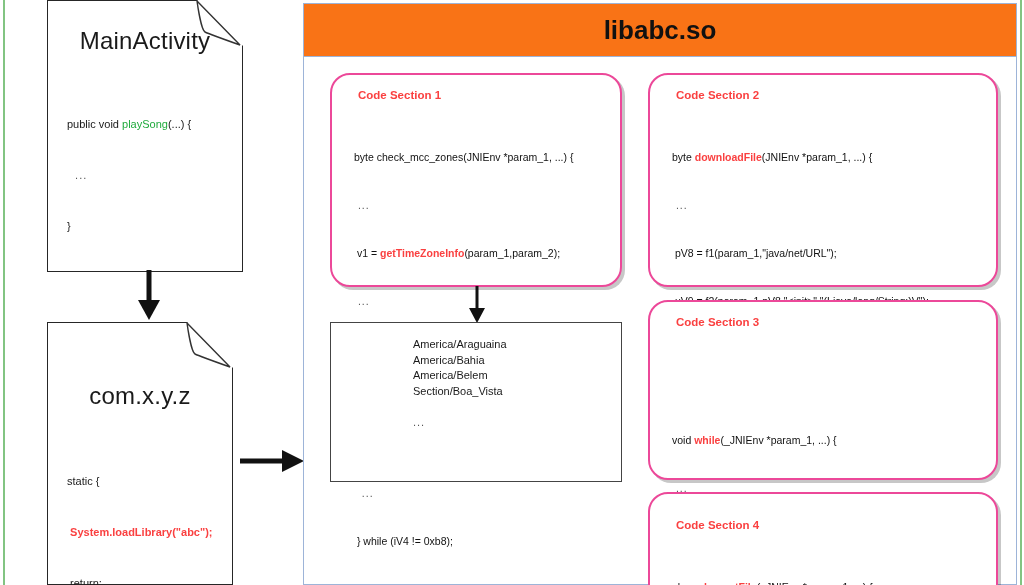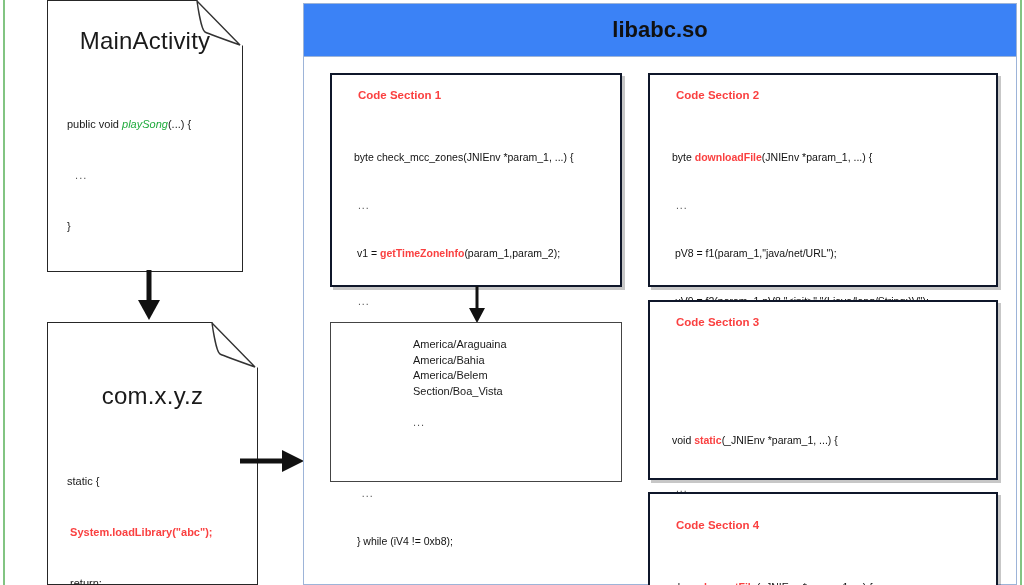--- a/index.html
+++ b/index.html
@@ -62,56 +62,56 @@
   .doc-code {
     position: absolute;
     left: 20px;
     right: 14px;
     font-size: 11px;
     line-height: 17px;
     color: #1a1a1a;
     white-space: pre;
   }
   .doc-code .ln { display: block; white-space: pre; }
-  .grn { color: #1faa3c; font-style: italic; }
+  .grn { color: #1faa3c; }
   .red-u { color: #fa4040; font-weight: bold; }
   .dots { letter-spacing: 1px; color: #555; }
 
   
   .arrow { position: absolute; }
 
   
   #so-panel {
     position: absolute;
     left: 303px;
     top: 3px;
     width: 714px;
     height: 582px;
     border: 1.5px solid #9db4d8;
     box-sizing: border-box;
     background: #ffffff;
   }
   #so-header {
     height: 52px;
-    background: #3b82f6;
+    background: #f97316;
     border-bottom: 1.5px solid #9db4d8;
     display: flex;
     align-items: center;
     justify-content: center;
-    font-size: 22px;
+    font-size: 26px;
     font-weight: bold;
     color: #111;
   }
 
   
   .card {
     position: absolute;
     background: #ffffff;
-    border: 2px solid #0f172a;
-    border-radius: 0;
+    border: 2px solid #ec4899;
+    border-radius: 20px;
     box-sizing: border-box;
     box-shadow: 3px 3px 0 rgba(0,0,0,0.22);
   }
   .card-title {
     position: absolute;
     left: 26px;
     top: 14px;
     font-size: 11.5px;
     font-weight: bold;
     color: #fa4040;
@@ -182,21 +182,21 @@
     <span class="ln">&nbsp;</span>
     
   </div>
 </div>
 
 <svg class="arrow" style="left:135px; top:270px; width:28px; height:52px;" viewBox="0 0 28 52">
   <line x1="14" y1="0" x2="14" y2="34" stroke="#111" stroke-width="5"></line>
   <polygon points="14,50 3,30 25,30" fill="#111"></polygon>
 </svg>
 
-<div class="doc" id="doc-com-xyz" style="left:47px; top:322px; width:211px; height:263px;">
+<div class="doc" id="doc-com-xyz" style="left:47px; top:322px; width:186px; height:263px;">
   <div class="doc-body"></div>
   <svg class="fold" viewBox="0 0 48 48">
     <path d="M2,1 C2,1 6,30 10,32 C14,34 45,45 45,45 L2,1 Z" fill="#ffffff" stroke="#333" stroke-width="1.4"></path>
   </svg>
   <div class="doc-title" style="top:60px;">com.x.y.z</div>
   <div class="doc-code" style="top:117px;">
     <span class="ln">static {</span>
     <span class="ln"> <span class="red-u">System.loadLibrary("abc");</span></span>
     <span class="ln"> return;</span>
     
@@ -260,21 +260,21 @@
     <span class="ln"> uV9 = f2(param_1,pV8,"&lt;init&gt;","(Ljava/lang/String;)V");</span>
     <span class="ln">&nbsp;</span>
     <span class="ln">}</span>
   </div>
 </div>
 
 <div class="card" id="card-3" style="left:648px; top:300px; width:350px; height:180px;">
   <div class="card-title">Code Section 3</div>
   <div class="card-code" style="top:50px;">
     <span class="ln">&nbsp;</span>
-    <span class="ln">void <span class="red-u">static</span>(_JNIEnv *param_1, ...) {</span>
+    <span class="ln">void <span class="red-u">while</span>(_JNIEnv *param_1, ...) {</span>
     <span class="ln dots"> ...</span>
     <span class="ln"> builtin_strncpy(lV2,"<span class="red-u">key-like-string</span>",0x21);</span>
     <span class="ln"> uV10 = <span class="red-u">decryptFile</span>(param_1,lV2, ...);</span>
     
     
     
   </div>
 </div>
 
 <div class="card" id="card-4" style="left:648px; top:492px; width:350px; height:180px;">

